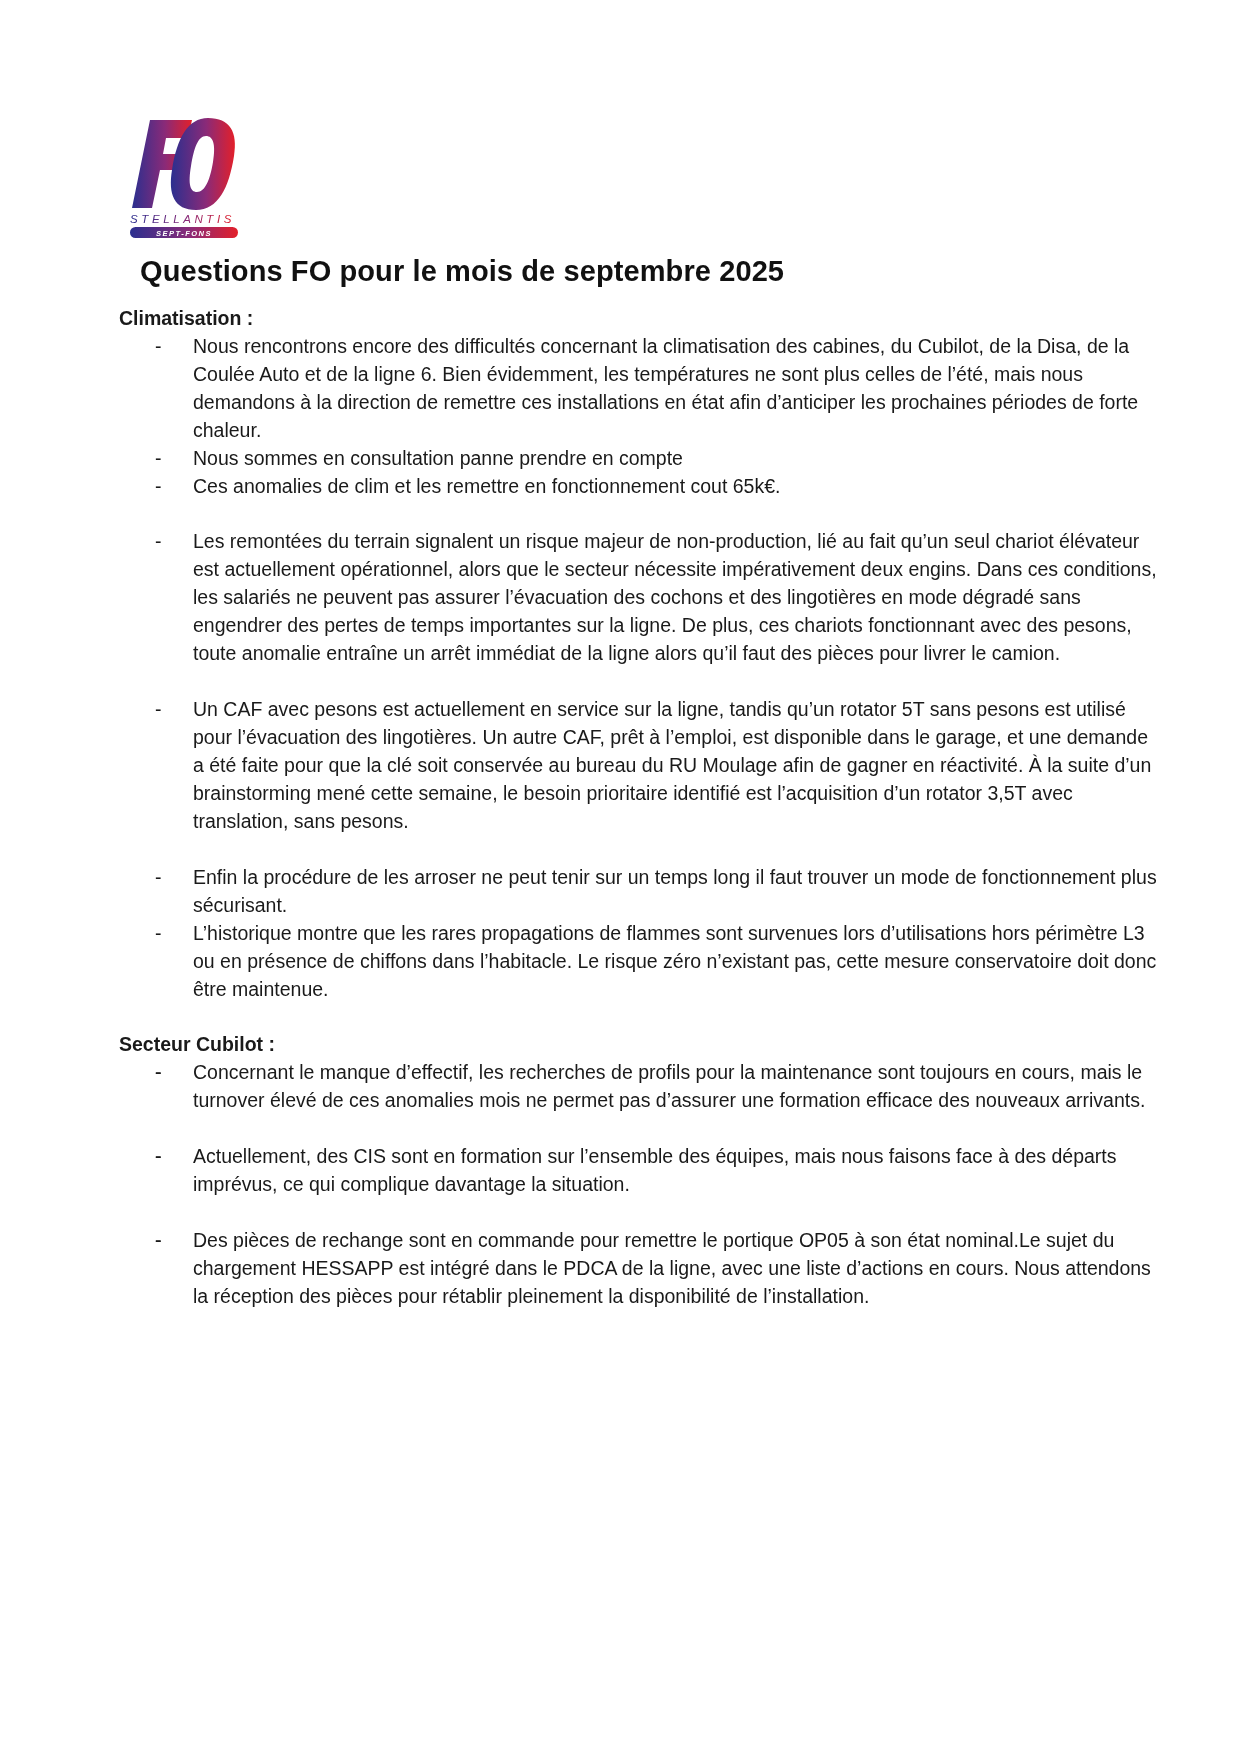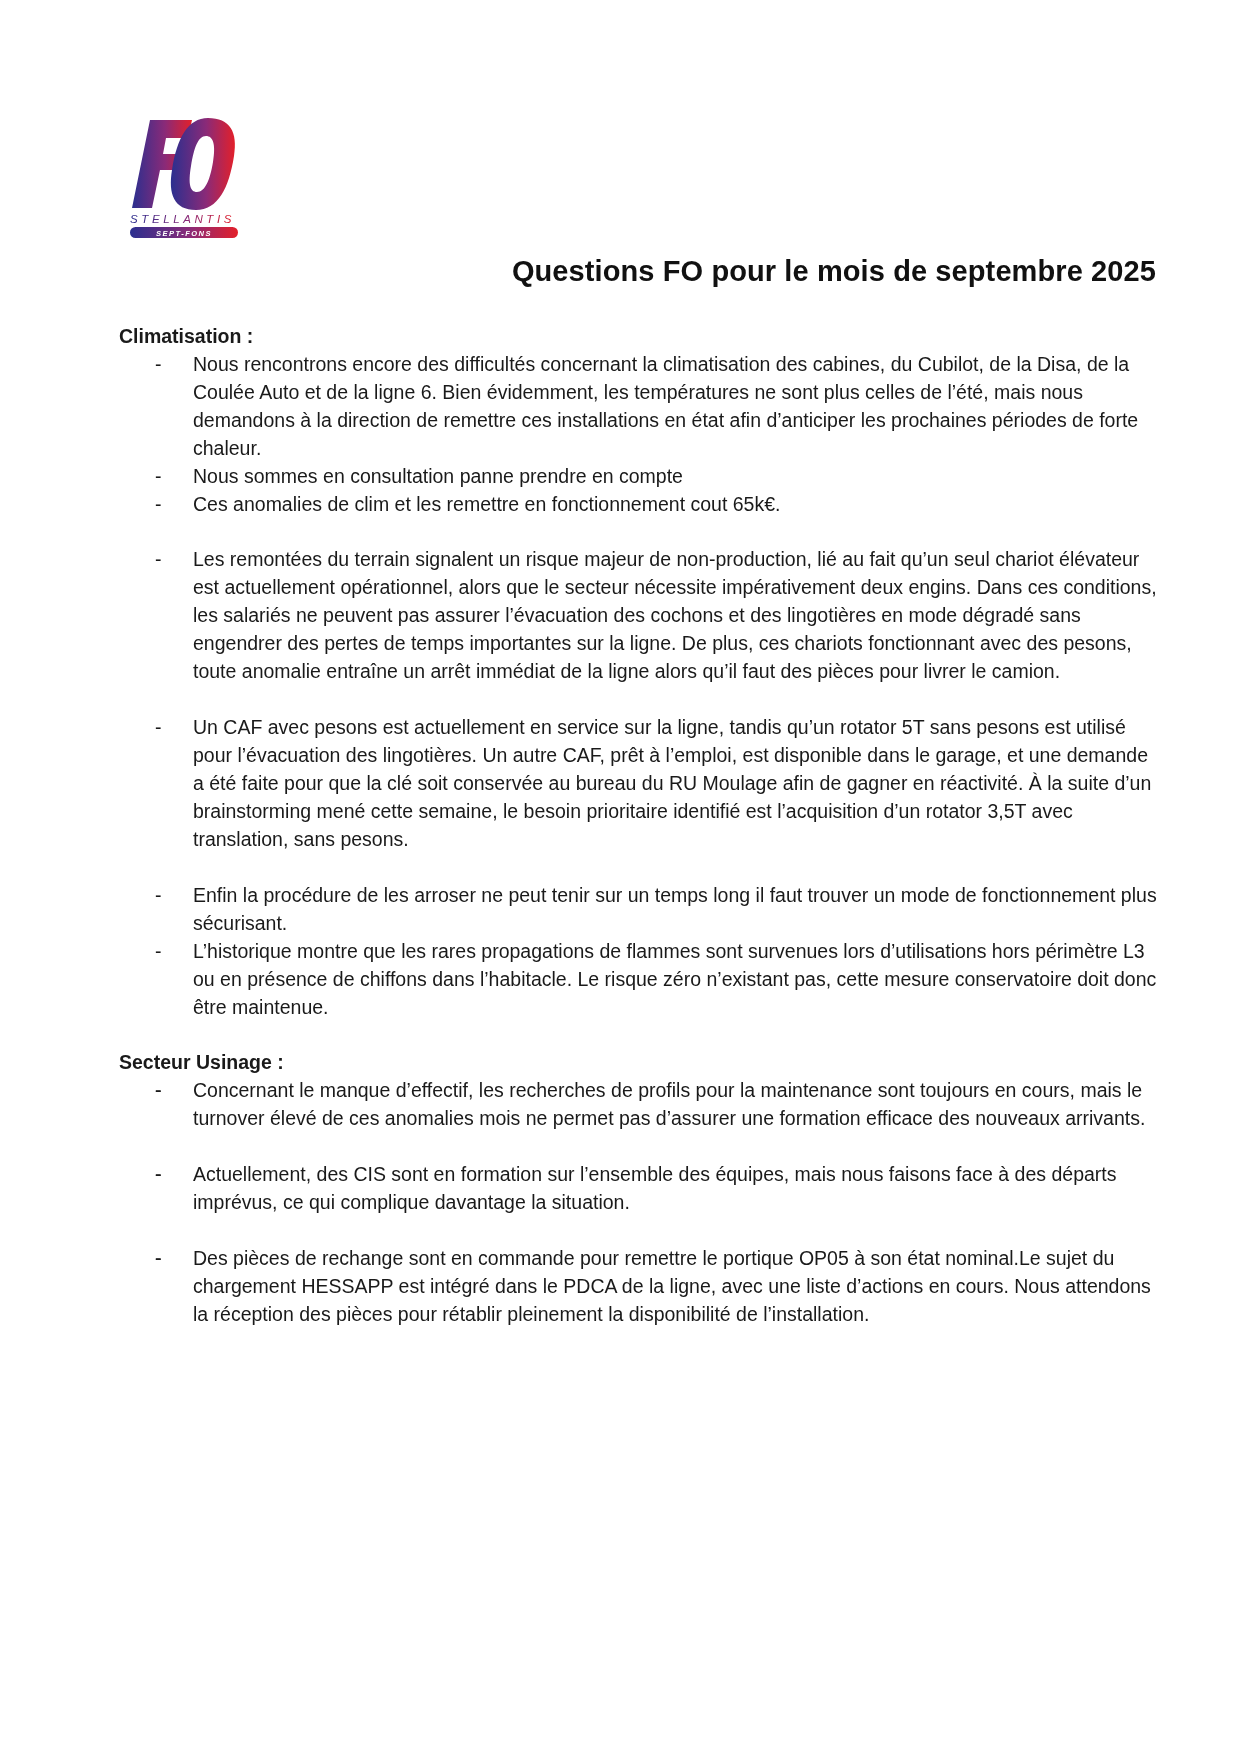--- a/index.html
+++ b/index.html
@@ -4,25 +4,25 @@
 <style>
   html, body { margin: 0; padding: 0; background: #ffffff; }
   body {
     width: 1240px; height: 1754px; position: relative; overflow: hidden;
     font-family: "Liberation Sans", "DejaVu Sans", sans-serif;
     color: #1a1a1a;
   }
   .logo { position: absolute; left: 130px; top: 118px; width: 120px; height: 128px; font-style: italic; }
   .title {
     position: absolute; left: 0; width: 1156px; top: 236px;
-    text-align: right; font-size: 29px; font-weight: bold; color: #111;
+    text-align: left; font-size: 29px; font-weight: bold; color: #111;
     letter-spacing: 0.1px;
     padding-left: 140px; box-sizing: border-box;
   }
-  .content { position: absolute; left: 119px; top: 322px; width: 1040px; }
+  .content { position: absolute; left: 119px; top: 304px; width: 1040px; }
   .section-heading { font-weight: bold; font-size: 19.5px; line-height: 28px; margin: 0; }
   .section { margin-bottom: 27px; }
   ul.items { list-style: none; margin: 0; padding: 0; }
   li.item { position: relative; padding-left: 74px; font-size: 19.5px; line-height: 28px; }
   li.item .dash { position: absolute; left: 36px; top: 0; }
   li.item.gap { margin-top: 28px; }
 </style>
 </head>
 <body>
 
@@ -61,21 +61,21 @@
   <div class="section">
     <ul class="items">
       <li class="item"><span class="dash">-</span><span>Les remontées du terrain signalent un risque majeur de non-production, lié au fait qu’un seul chariot élévateur est actuellement opérationnel, alors que le secteur nécessite impérativement deux engins. Dans ces conditions, les salariés ne peuvent pas assurer l’évacuation des cochons et des lingotières en mode dégradé sans engendrer des pertes de temps importantes sur la ligne. De plus, ces chariots fonctionnant avec des pesons, toute anomalie entraîne un arrêt immédiat de la ligne alors qu’il faut des pièces pour livrer le camion.</span></li>
       <li class="item gap"><span class="dash">-</span><span>Un CAF avec pesons est actuellement en service sur la ligne, tandis qu’un rotator 5T sans pesons est utilisé pour l’évacuation des lingotières. Un autre CAF, prêt à l’emploi, est disponible dans le garage, et une demande a été faite pour que la clé soit conservée au bureau du RU Moulage afin de gagner en réactivité. À la suite d’un brainstorming mené cette semaine, le besoin prioritaire identifié est l’acquisition d’un rotator 3,5T avec translation, sans pesons.</span></li>
       <li class="item gap"><span class="dash">-</span><span>Enfin la procédure de les arroser ne peut tenir sur un temps long il faut trouver un mode de fonctionnement plus sécurisant.</span></li>
       <li class="item"><span class="dash">-</span><span>L’historique montre que les rares propagations de flammes sont survenues lors d’utilisations hors périmètre L3 ou en présence de chiffons dans l’habitacle. Le risque zéro n’existant pas, cette mesure conservatoire doit donc être maintenue.</span></li>
     </ul>
   </div>
 
   <div class="section">
-    <p class="section-heading">Secteur Usinage :</p>
+    <p class="section-heading">Secteur Cubilot :</p>
     <ul class="items">
       <li class="item"><span class="dash">-</span></li>
       <li class="item"><span class="dash">-</span><span>Concernant le manque d’effectif, les recherches de profils pour la maintenance sont toujours en cours, mais le turnover élevé de ces anomalies mois ne permet pas d’assurer une formation efficace des nouveaux arrivants.</span></li>
       <li class="item gap"><span class="dash">-</span></li>
       <li class="item"><span class="dash">-</span><span>Actuellement, des CIS sont en formation sur l’ensemble des équipes, mais nous faisons face à des départs imprévus, ce qui complique davantage la situation.</span></li>
       <li class="item gap"><span class="dash">-</span></li>
       <li class="item"><span class="dash">-</span><span>Des pièces de rechange sont en commande pour remettre le portique OP05 à son état nominal.Le sujet du chargement HESSAPP est intégré dans le PDCA de la ligne, avec une liste d’actions en cours. Nous attendons la réception des pièces pour rétablir pleinement la disponibilité de l’installation.</span></li>
     </ul>
   </div>
 

